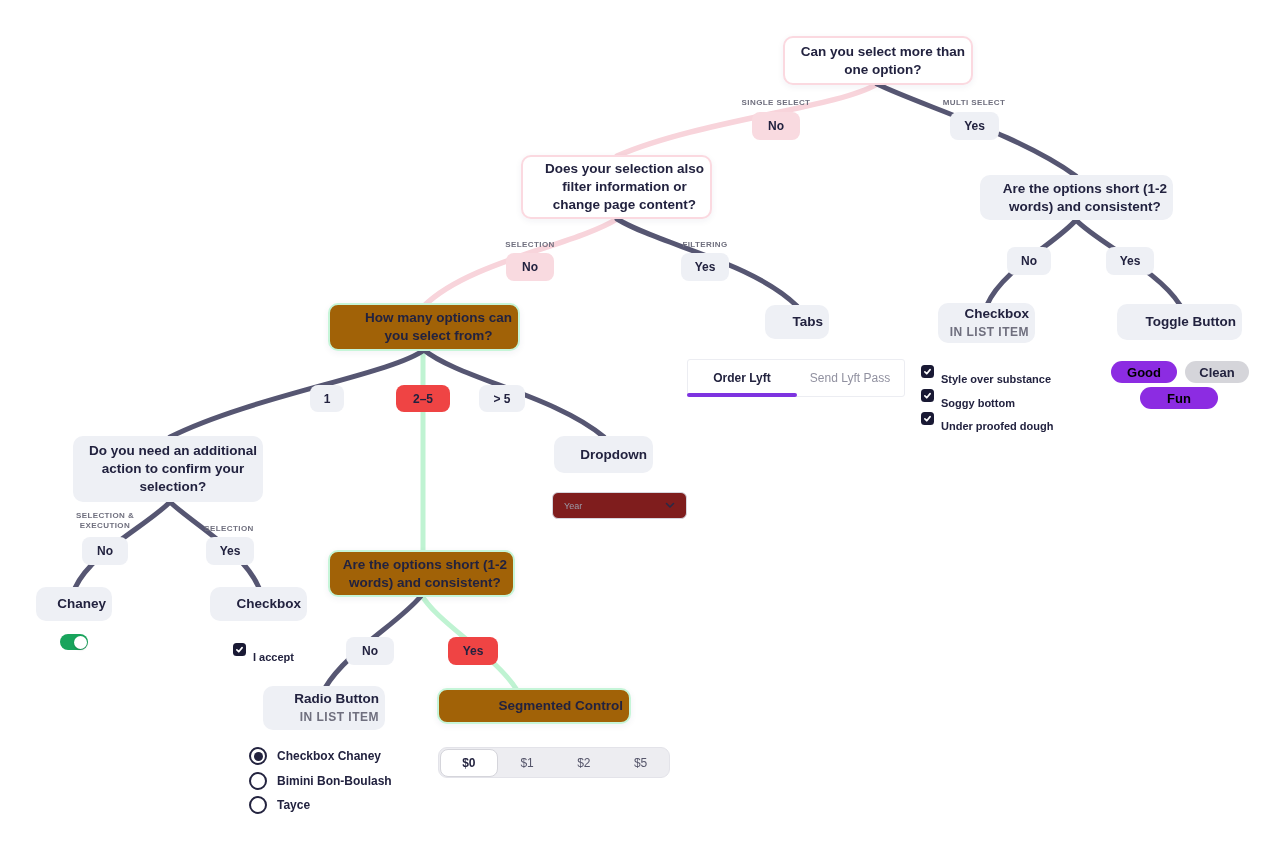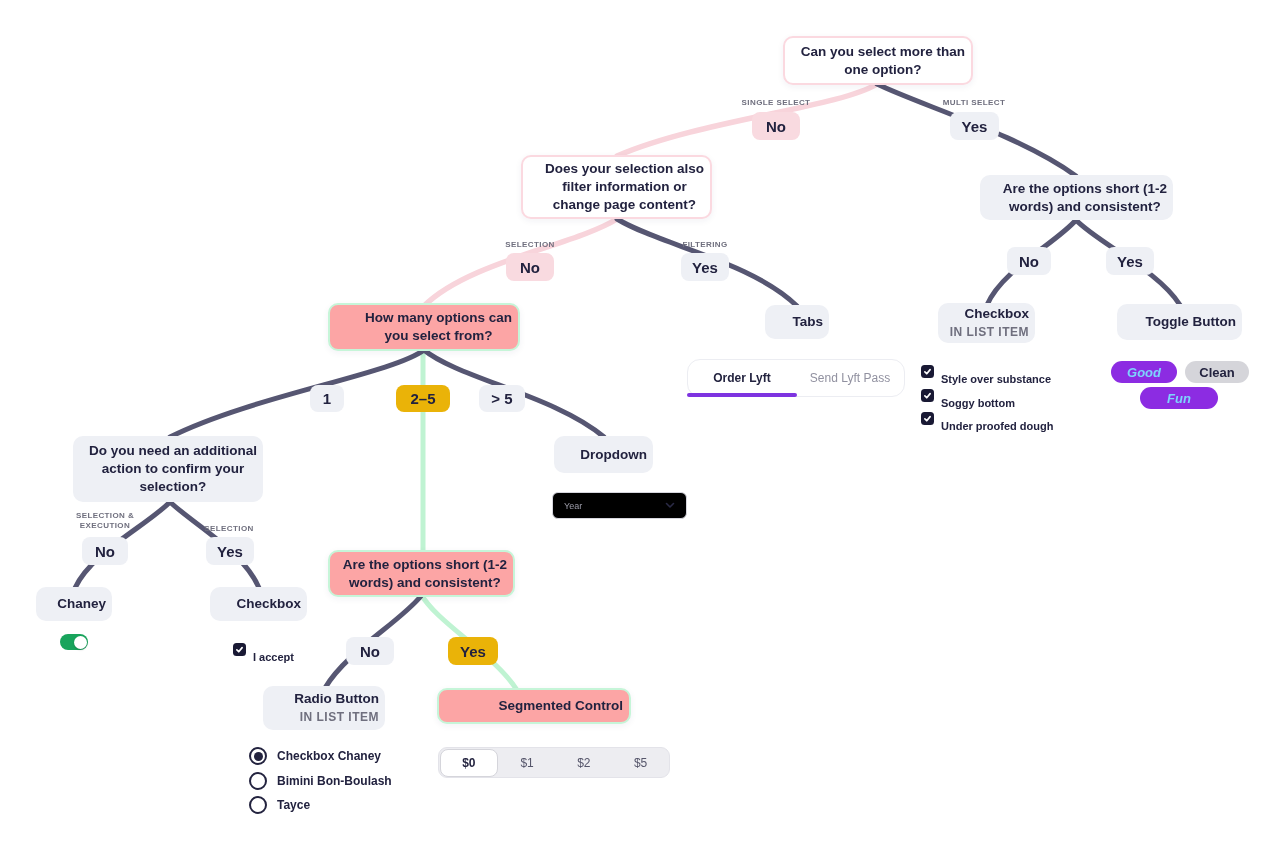--- a/index.html
+++ b/index.html
@@ -7,54 +7,54 @@
               font-family:"Liberation Sans", sans-serif; }
   .stage { position:relative; width:1280px; height:855px; }
   svg.connectors { position:absolute; left:0; top:0; z-index:0; }
 
   .node { position:absolute; z-index:2; display:flex; flex-direction:column; align-items:flex-end;
           justify-content:center; text-align:center; background:#eef0f5; border-radius:10px;
           color:#22223f; font-weight:bold; font-size:13.5px; line-height:1.32; padding:4px 6px; }
   .node .title { white-space:pre-line; }
   .node .sub { font-size:12px; font-weight:600; color:#6f6f7e; letter-spacing:.5px; margin-top:2px; }
   .node.white-pink { background:#fff; border:2px solid #fbd9e0; box-shadow:0 2px 7px rgba(40,40,80,.06); }
-  .node.white-green { background:#fca5a5; border:2px solid #c6f5d8; box-shadow:0 2px 7px rgba(40,40,80,.06); }
+  .node.white-green { background:#a16207; border:2px solid #c6f5d8; box-shadow:0 2px 7px rgba(40,40,80,.06); }
 
   .pill { position:absolute; z-index:2; display:flex; align-items:center; justify-content:center;
-          background:#eef0f5; border-radius:8px; color:#22223f; font-weight:bold; font-size:15px; }
+          background:#eef0f5; border-radius:8px; color:#22223f; font-weight:bold; font-size:12px; }
   .pill.pink { background:#f9dae0; }
-  .pill.green { background:#eab308; }
+  .pill.green { background:#ef4444; }
 
   .tag { position:absolute; z-index:2; width:140px; text-align:center; font-size:8px; font-weight:600;
          letter-spacing:.4px; color:#6f6f7e; white-space:pre-line; line-height:1.3; }
 
   
   .tabs-demo { position:absolute; z-index:2; left:687px; top:359px; width:218px; height:38px;
-               background:#fff; border:1px solid #ecedf2; border-radius:13px; display:flex; }
+               background:#fff; border:1px solid #ecedf2; border-radius:3px; display:flex; }
   .tabs-demo .tab { flex:1; display:flex; align-items:center; justify-content:center;
                     font-size:12px; color:#9191a0; position:relative; }
   .tabs-demo .tab.active { color:#23233f; font-weight:600; }
   .tabs-demo .tab.active::after { content:""; position:absolute; left:-1px; right:-1px; bottom:-1px;
                     height:4px; background:#7e33e0; border-radius:3px; }
 
   
   .check-row { position:absolute; z-index:2; display:flex; align-items:center; gap:7px; }
   .cbx { width:13px; height:13px; background:#191934; border-radius:3.5px; display:flex;
          align-items:center; justify-content:center; flex:none; }
   .check-row .lbl { font-size:11px; font-weight:bold; color:#22223f; white-space:nowrap;margin-top:15px; }
 
   
   .tpill { position:absolute; z-index:2; display:flex; align-items:center; justify-content:center;
            border-radius:12px; font-size:13px; font-weight:bold; }
-  .tpill.purple { background:#8c2ce2; color:#7dd3fc;font-style:italic; }
+  .tpill.purple { background:#8c2ce2; color:#000000; }
   .tpill.gray { background:#d5d5da; color:#23233f; }
 
   
   .select-demo { position:absolute; z-index:2; left:552px; top:492px; width:135px; height:27px;
-                 background:#000000; border:1px solid #d6d6de; border-radius:6px; display:flex;
+                 background:#7f1d1d; border:1px solid #d6d6de; border-radius:6px; display:flex;
                  align-items:center; justify-content:space-between; padding:0 11px; }
   .select-demo .ph { font-size:9px; color:#9b9ba8; }
 
   
   .switch-demo { position:absolute; z-index:2; left:60px; top:634px; width:28px; height:16px;
                  background:#18a45c; border-radius:9px; }
   .switch-demo .knob { position:absolute; right:1.5px; top:1.5px; width:13px; height:13px;
                  background:#fff; border-radius:50%; box-shadow:0 1px 2px rgba(0,0,0,.2); }
 
   

